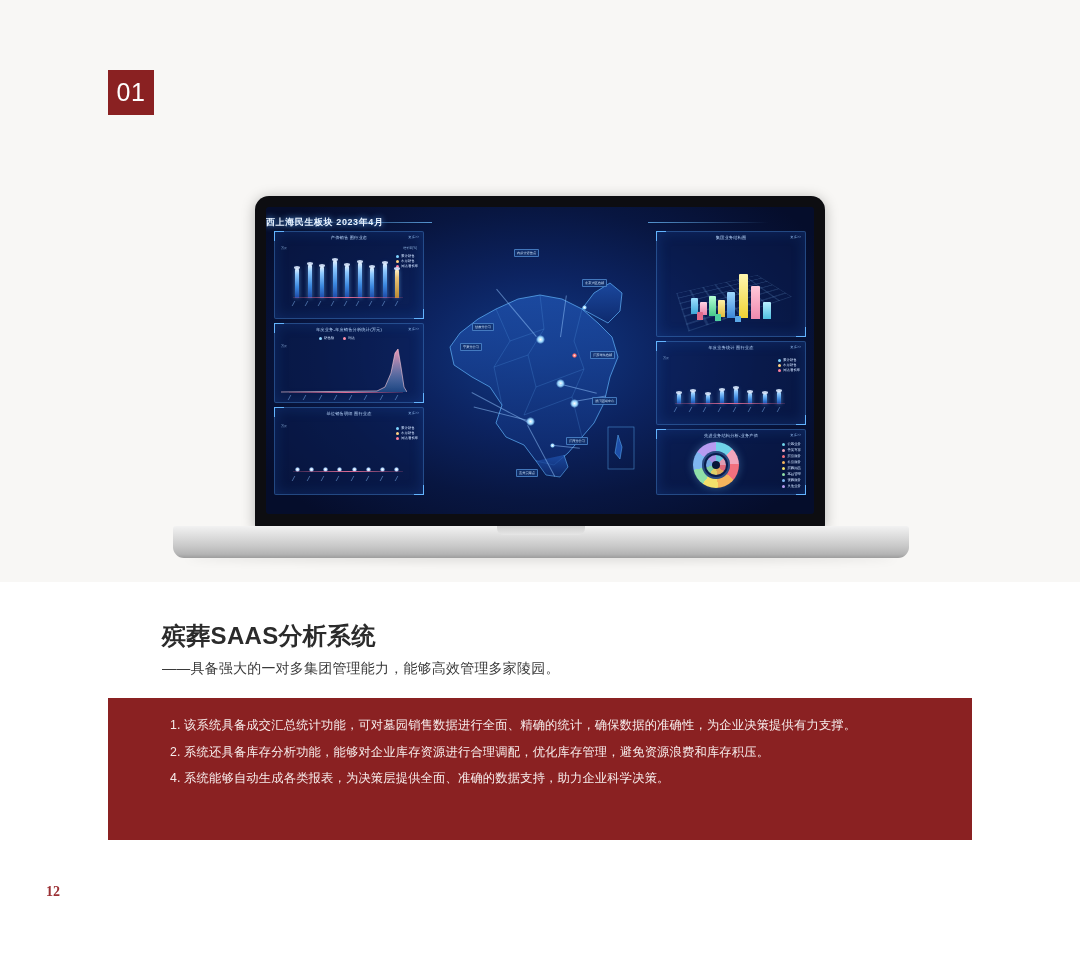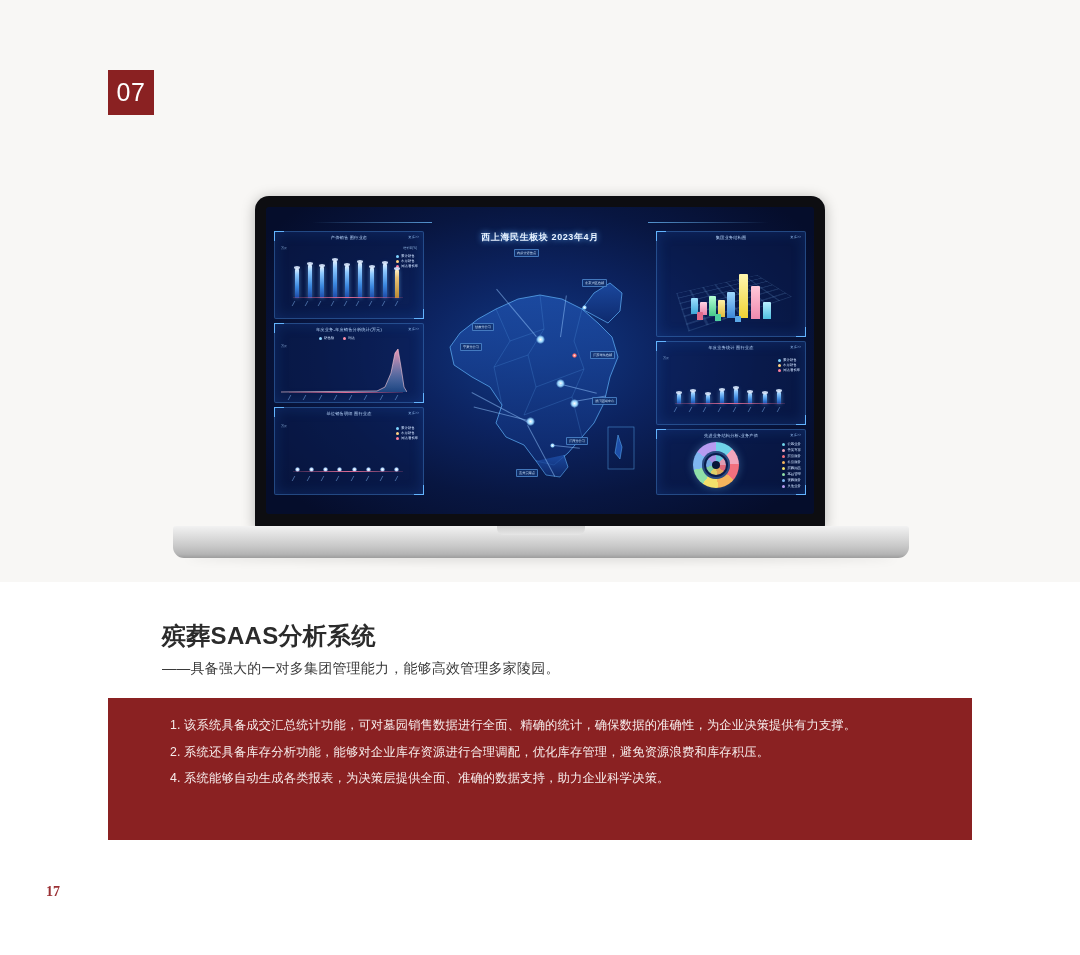--- a/index.html
+++ b/index.html
@@ -53,21 +53,21 @@
     width:88px;height:9px;
     background:linear-gradient(180deg,#cfcfcf,#e6e6e6);
     border-radius:0 0 7px 7px;
   }
   .base-shadow{
     position:absolute;left:14px;bottom:-4px;width:708px;height:8px;
     background:rgba(0,0,0,.10);filter:blur(4px);border-radius:50%;
   }
   
   .dash-title{
-    position:absolute;left:0;top:24px;width:100%;text-align:center;
+    position:absolute;left:0;top:9px;width:100%;
     color:#e8f3ff;font-size:9px;font-weight:700;letter-spacing:.6px;
     text-shadow:0 0 6px #5aa8ff;
   }
   .title-rule{
     position:absolute;top:15px;height:1px;width:120px;
     background:linear-gradient(90deg,rgba(90,168,255,0) 0%,rgba(110,190,255,.75) 100%);
   }
   .title-rule.l{left:46px;}
   .title-rule.r{right:46px;background:linear-gradient(270deg,rgba(90,168,255,0) 0%,rgba(110,190,255,.75) 100%);}
   .panel{
@@ -190,21 +190,21 @@
     font-size:14px;font-weight:700;color:#9b3034;
     font-family:"Liberation Serif",serif;
   }
 </style>
 </head>
 <body>
 
 <div class="top-band"></div>
 
 <div class="sec-header">
-  <div class="sec-badge">07</div>
+  <div class="sec-badge">01</div>
 </div>
 
 <div class="laptop">
   <div class="lid">
     <div class="screen">
 
       <div class="title-rule l"></div>
       <div class="title-rule r"></div>
       <div class="dash-title">西上海民生板块 2023年4月</div>
 
@@ -441,13 +441,13 @@
 <div class="sub-desc">——具备强大的一对多集团管理能力，能够高效管理多家陵园。</div>
 
 <div class="red-box">
   <div class="red-list">
     <div class="red-item">1. 该系统具备成交汇总统计功能，可对墓园销售数据进行全面、精确的统计，确保数据的准确性，为企业决策提供有力支撑。</div>
     <div class="red-item">2. 系统还具备库存分析功能，能够对企业库存资源进行合理调配，优化库存管理，避免资源浪费和库存积压。</div>
     <div class="red-item">4. 系统能够自动生成各类报表，为决策层提供全面、准确的数据支持，助力企业科学决策。</div>
   </div>
 </div>
 
-<div class="page-num">17</div>
+<div class="page-num">12</div>
 
 </body></html>

